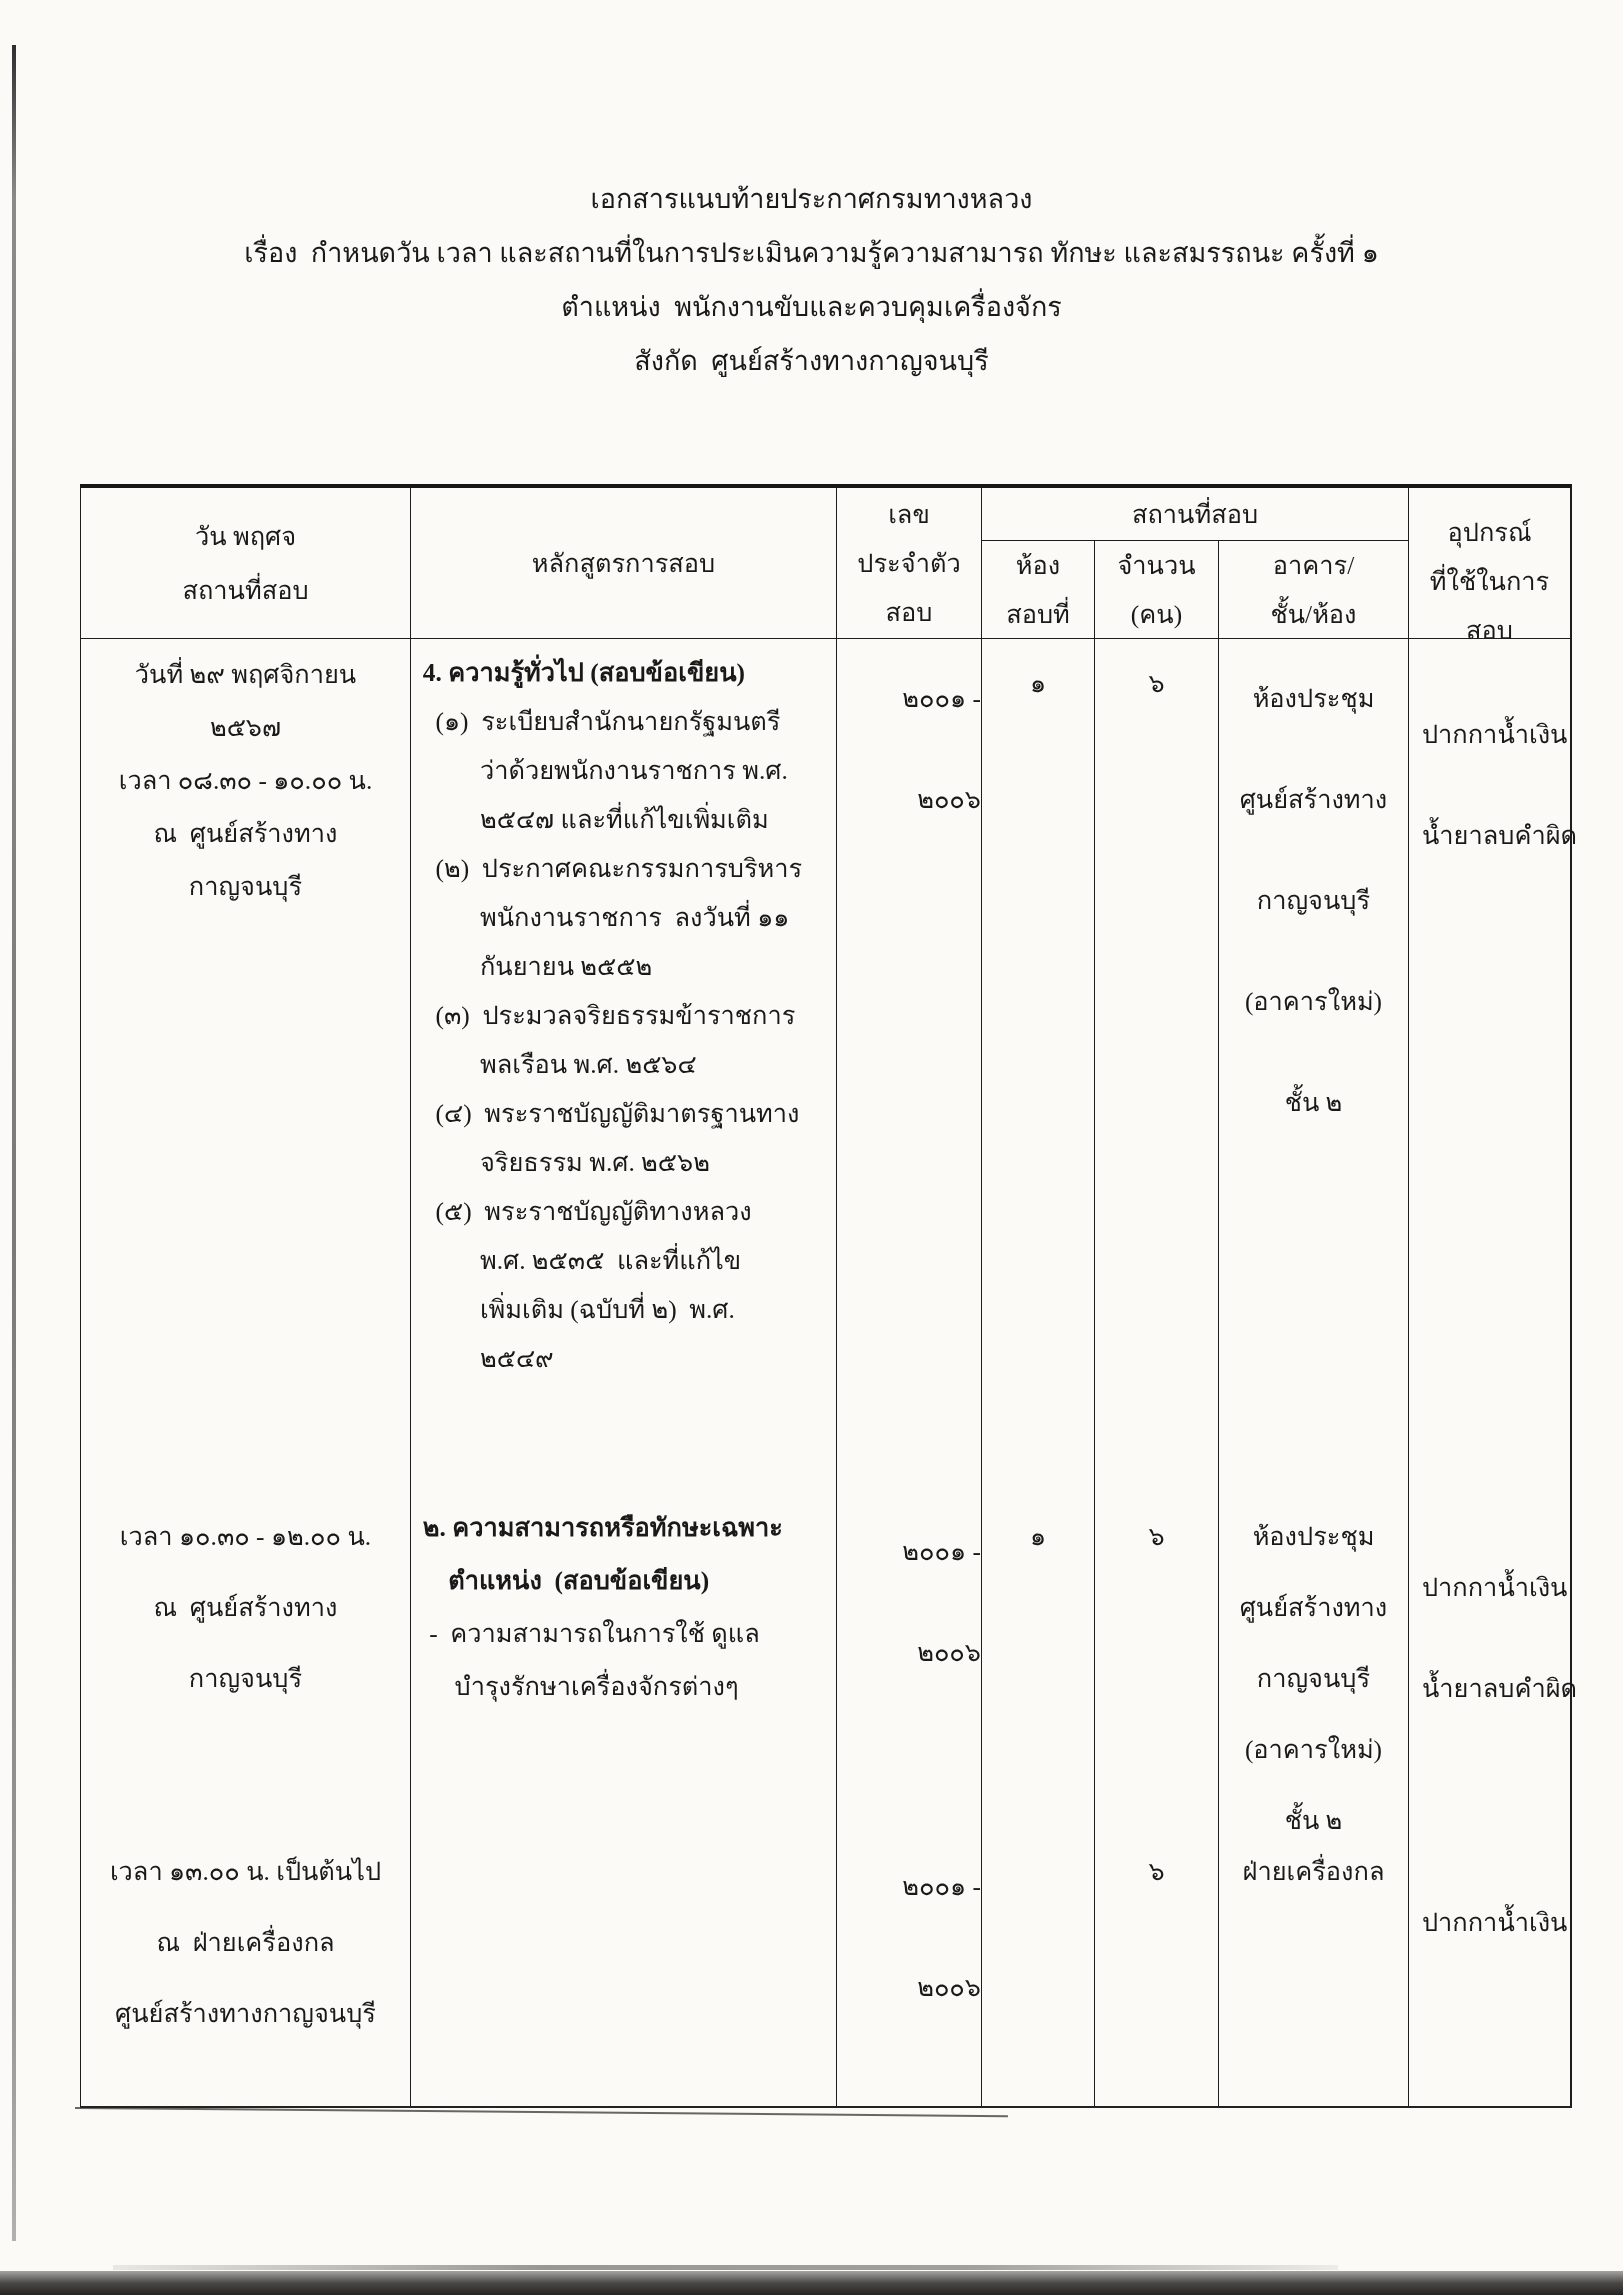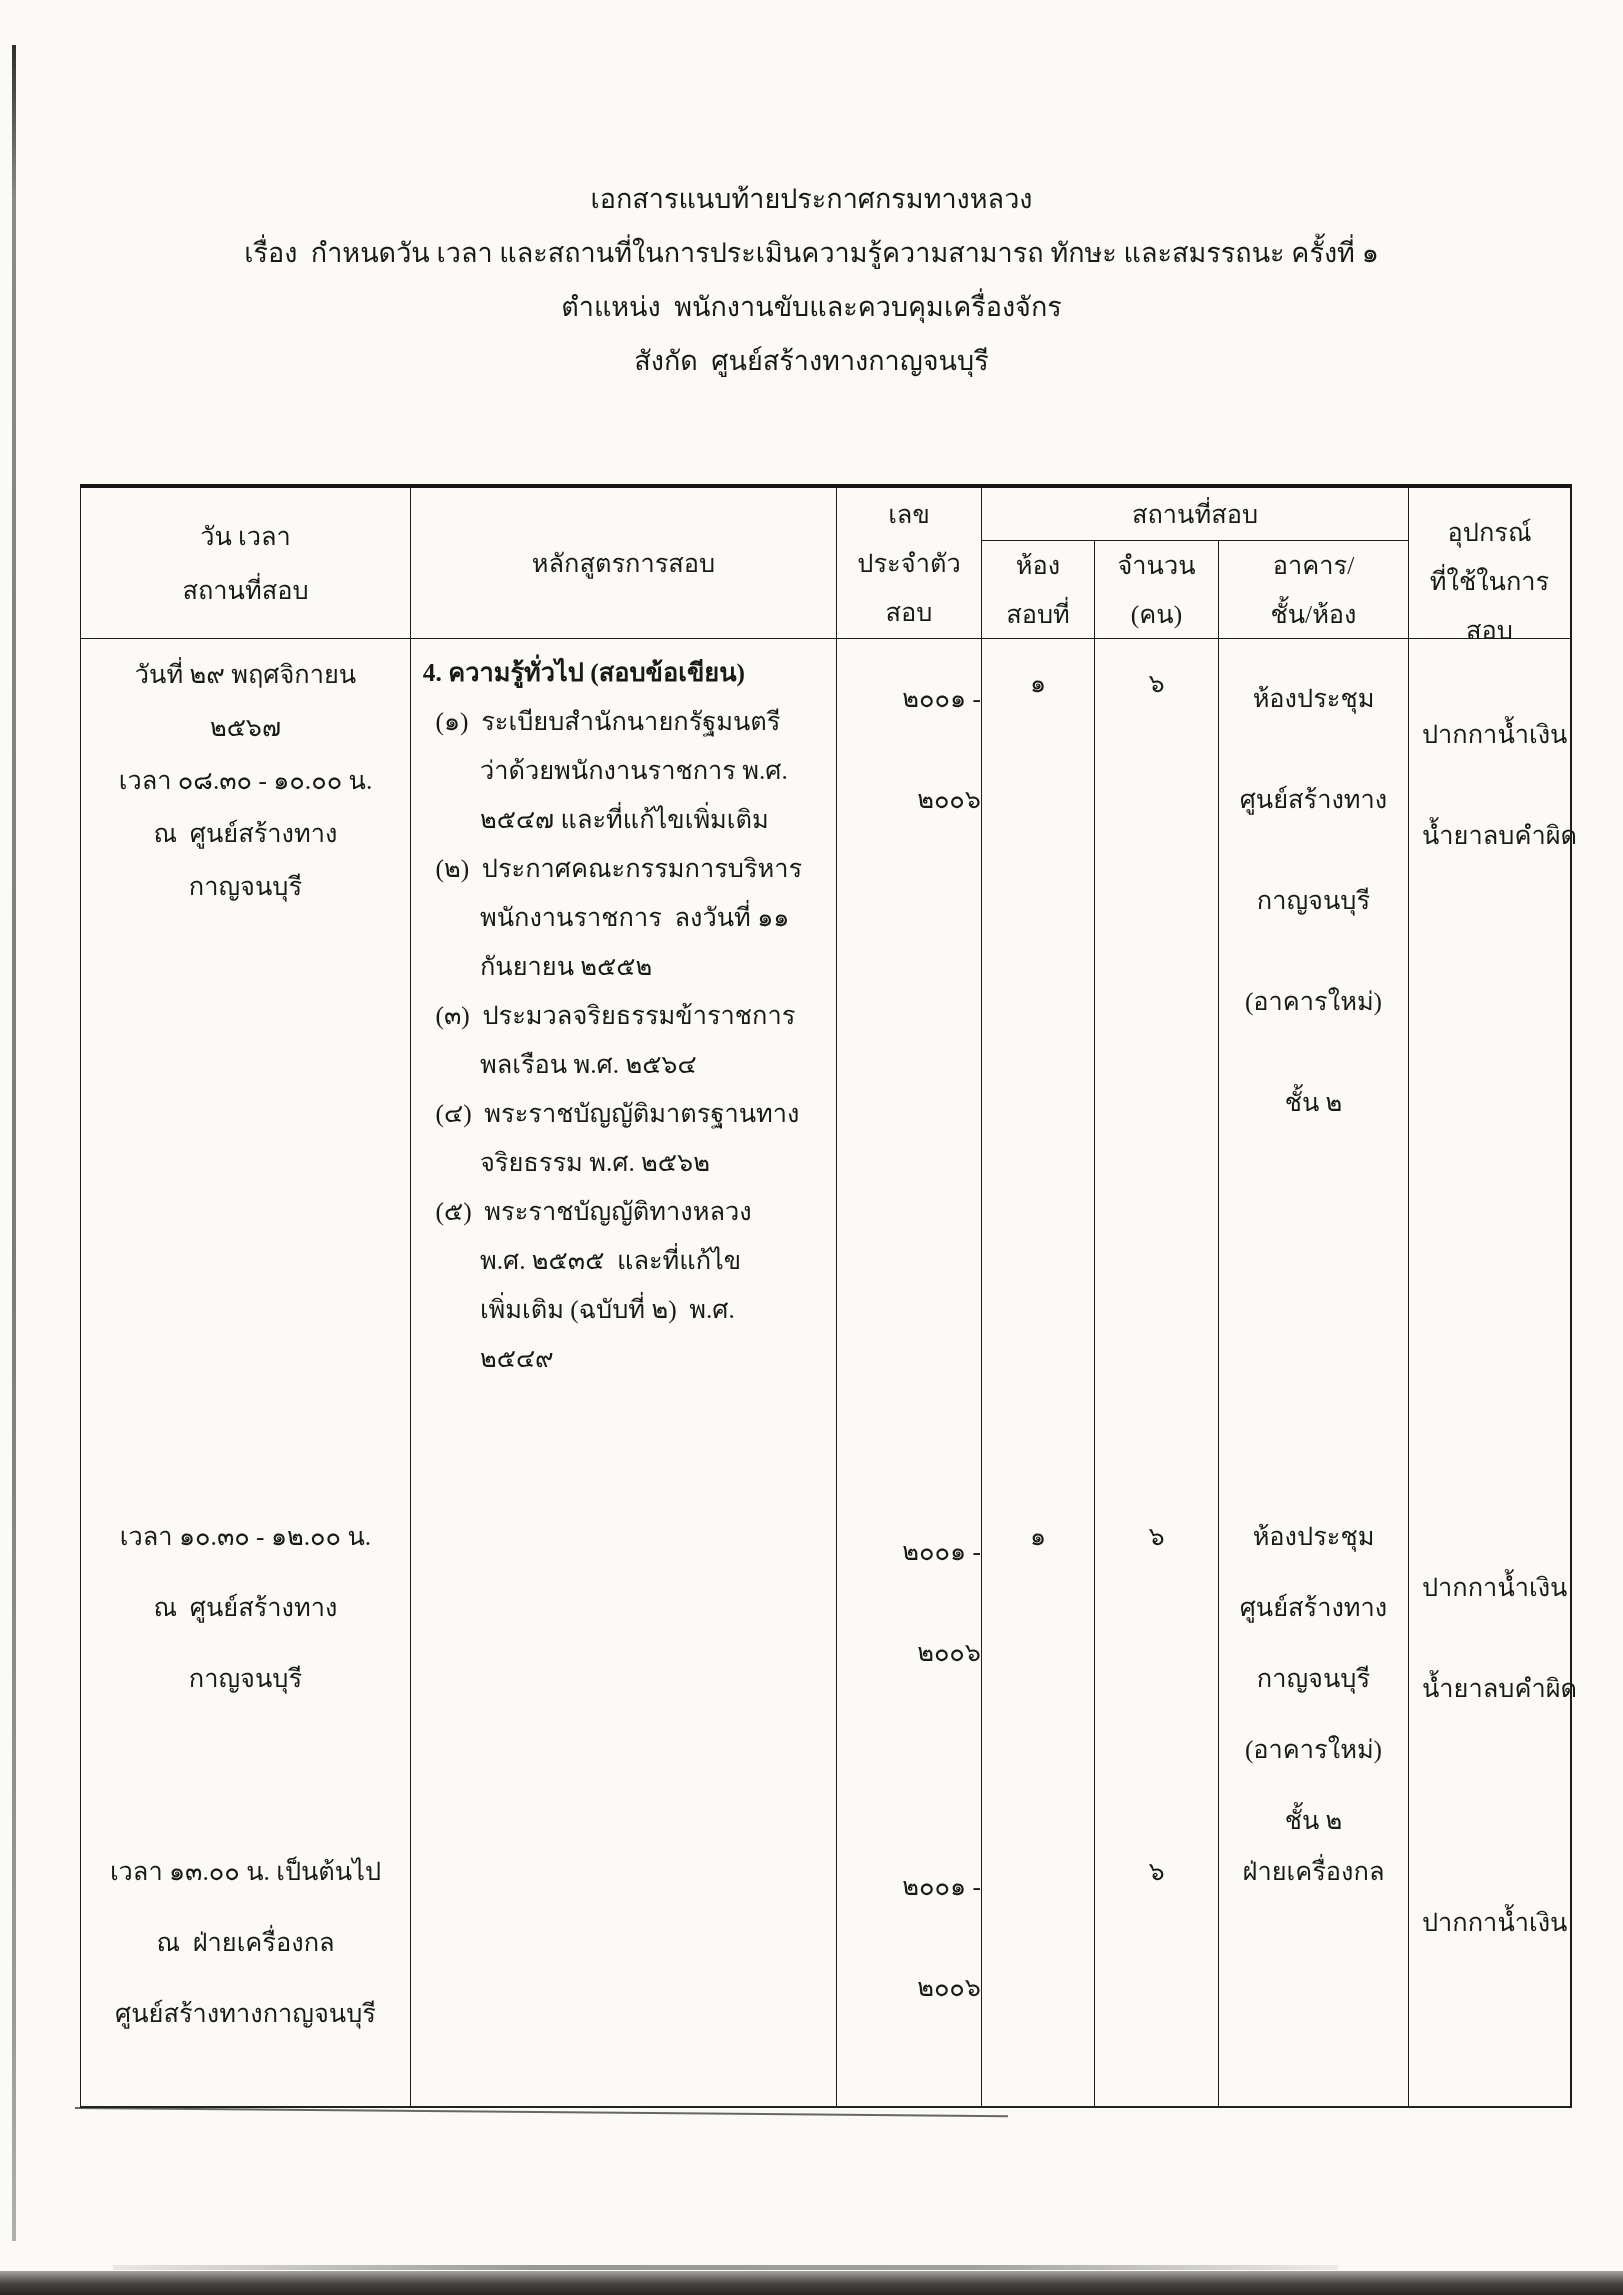--- a/index.html
+++ b/index.html
@@ -92,21 +92,21 @@
 
   <div class="title-block">
     <div class="pre">เอกสารแนบท้ายประกาศกรมทางหลวง</div>
     <div class="pre">เรื่อง  กำหนดวัน เวลา และสถานที่ในการประเมินความรู้ความสามารถ ทักษะ และสมรรถนะ ครั้งที่ ๑</div>
     <div class="pre">ตำแหน่ง  พนักงานขับและควบคุมเครื่องจักร</div>
     <div class="pre">สังกัด  ศูนย์สร้างทางกาญจนบุรี</div>
   </div>
 
   <div class="doc-table">
 
-    <div class="cell hcell h-datetime pre">วัน เวลา
+    <div class="cell hcell h-datetime pre">วัน พฤศจ
 สถานที่สอบ</div>
     <div class="cell hcell h-course pre">หลักสูตรการสอบ</div>
     <div class="cell hcell h-examid pre">เลข
 ประจำตัว
 สอบ</div>
     <div class="cell hcell h-locgroup pre">สถานที่สอบ</div>
     <div class="cell hcell h-room pre">ห้อง
 สอบที่</div>
     <div class="cell hcell h-count pre">จำนวน
 (คน)</div>
@@ -141,20 +141,26 @@
          กันยายน ๒๕๕๒
   (๓)  ประมวลจริยธรรมข้าราชการ
          พลเรือน พ.ศ. ๒๕๖๔
   (๔)  พระราชบัญญัติมาตรฐานทาง
          จริยธรรม พ.ศ. ๒๕๖๒
   (๕)  พระราชบัญญัติทางหลวง
          พ.ศ. ๒๕๓๕  และที่แก้ไข
          เพิ่มเติม (ฉบับที่ ๒)  พ.ศ.
          ๒๕๔๙</div>
       </div>
+      <div class="blk s2">
+        <div class="pre course-heading">๒. ความสามารถหรือทักษะเฉพาะ
+    ตำแหน่ง  (สอบข้อเขียน)</div>
+        <div class="pre"> -  ความสามารถในการใช้ ดูแล
+     บำรุงรักษาเครื่องจักรต่างๆ</div>
+      </div>
     </div>
 
     <div class="cell bcell bcol3">
       <div class="blk s1 pre">๒๐๐๑ -
 ๒๐๐๖</div>
       <div class="blk s2 pre">๒๐๐๑ -
 ๒๐๐๖</div>
       <div class="blk s3 pre">๒๐๐๑ -
 ๒๐๐๖</div>
     </div>

